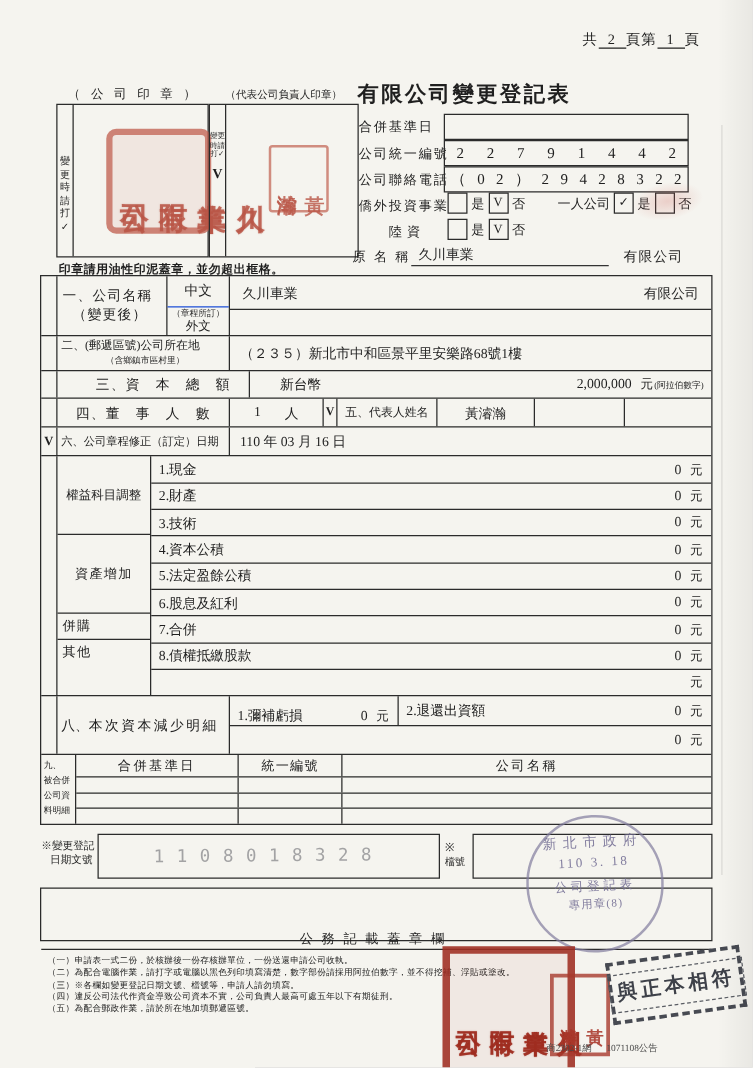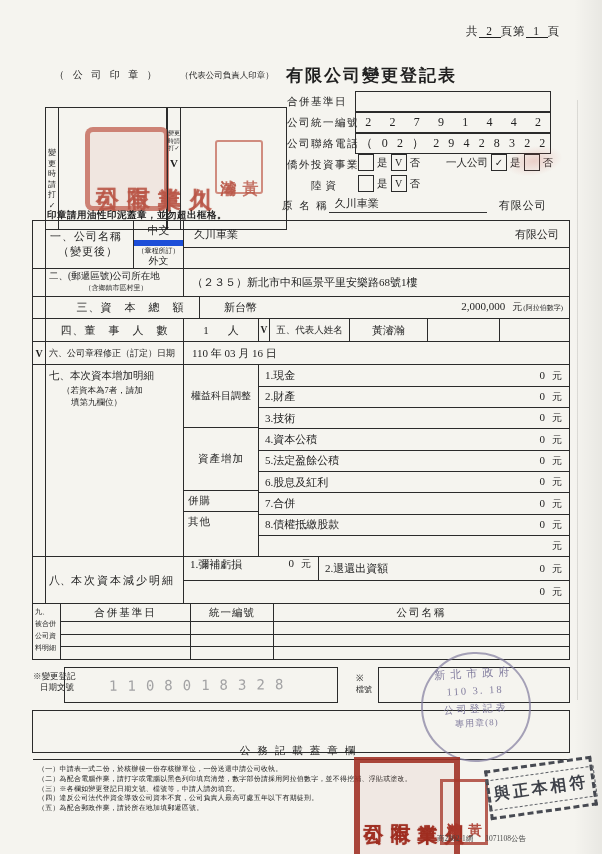--- a/index.html
+++ b/index.html
@@ -1,19 +1,19 @@
 <!DOCTYPE html>
 <html><head>
 <meta charset="utf-8">
 <style>
   html,body{margin:0;padding:0;background:#d9d9d9;}
   .page{position:relative;width:602px;height:854px;background:#f5f4ef;overflow:hidden;
         font-family:"Liberation Serif","DejaVu Serif",serif;color:#1f1f1f;}
   .abs{position:absolute;}
-  .bordered{border:1.5px solid #2b2b2b;box-sizing:border-box;margin-top:24px;}
+  .bordered{border:1.5px solid #2b2b2b;box-sizing:border-box;}
   
   .page-num{left:466px;top:24px;font-size:11.5px;letter-spacing:1px;}
   .page-num .u{display:inline-block;min-width:22px;text-align:center;border-bottom:1px solid #222;}
   
   .seal-lab1{left:48px;top:68px;width:118px;text-align:center;font-size:10px;letter-spacing:3px;}
   .seal-lab2{left:165px;top:70px;width:124px;text-align:center;font-size:8.5px;}
   .sbox{top:83px;height:123px;display:flex;}
   .sbox1{left:45px;width:122px;}
   .sbox2{left:167px;width:120px;}
   .strip{width:13px;border-right:1px solid #2b2b2b;box-sizing:border-box;text-align:center;overflow:hidden;}
@@ -53,21 +53,21 @@
   .lblcol{display:flex;flex-direction:column;justify-content:center;padding-left:4px;letter-spacing:1px;}
   .center{display:flex;align-items:center;justify-content:center;}
   .amt{display:flex;align-items:baseline;}
   .amt .v{font-size:11px;}
   .amt .u{font-size:10px;margin-left:7px;min-width:11px;}
   .irow{display:flex;align-items:center;justify-content:space-between;padding:0 6px;
         border-bottom:1px solid #2b2b2b;box-sizing:border-box;flex:1;}
   .irow:last-child{border-bottom:none;}
   
   .reg-lab{left:33px;top:671px;font-size:8.5px;line-height:11px;}
-  .reg-box1{left:64px;top:667px;width:274px;height:36px;border:1.3px solid #2b2b2b;box-sizing:border-box;
+  .reg-box1{left:78px;top:667px;width:274px;height:36px;border:1.3px solid #2b2b2b;box-sizing:border-box;
             display:flex;align-items:center;justify-content:center;}
   .stampnum{font-family:"DejaVu Sans Mono",monospace;font-size:14px;letter-spacing:10px;
             color:rgba(148,148,150,.85);transform:rotate(-.5deg);}
   .file-lab{left:356px;top:672px;font-size:9px;line-height:12px;}
   .reg-box2{left:378px;top:667px;width:192px;height:36px;border:1.3px solid #2b2b2b;box-sizing:border-box;}
   
   .offbox{left:32px;top:710px;width:538px;height:43px;border:1.5px solid #2b2b2b;box-sizing:border-box;}
   .offbox .t{height:17px;border-bottom:1px solid #2b2b2b;box-sizing:border-box;display:flex;align-items:center;
              justify-content:center;font-size:10.5px;letter-spacing:7px;margin-top:32px;}
   
@@ -206,21 +206,21 @@
 
   <div class="abs tbl">
 
     <div class="trow" style="height:48px;">
       <div class="cell chk"></div>
       <div class="cell lblcol" style="width:88px;">
         <div>一、公司名稱</div>
         <div style="padding-left:8px;">（變更後）</div>
       </div>
       <div class="cell" style="width:50px;display:flex;flex-direction:column;">
-        <div class="center" style="height:27px;border-bottom:6px solid #1d4ed8;box-sizing:border-box;">中文</div>
+        <div class="center" style="height:27px;border-bottom:1px solid #1d4ed8;box-sizing:border-box;">中文</div>
         <div style="flex:1;text-align:center;">
           <div class="sm">（章程所訂）</div>
           <div style="font-size:10px;margin-top:-2px;">外文</div>
         </div>
       </div>
       <div style="flex:1;display:flex;flex-direction:column;min-width:0;">
         <div style="height:27px;border-bottom:1px solid #2b2b2b;box-sizing:border-box;display:flex;align-items:center;justify-content:space-between;padding:0 10px;">
           <span>久川車業</span>
           <span>有限公司</span>
         </div>
@@ -265,25 +265,20 @@
     </div>
 
     <div class="trow" style="height:23px;">
       <div class="cell chk">V</div>
       <div class="cell" style="width:138px;display:flex;align-items:center;padding-left:3px;font-size:9px;">六、公司章程修正（訂定）日期</div>
       <div style="flex:1;display:flex;align-items:center;padding-left:8px;">110 年 03 月 16 日</div>
     </div>
 
     <div class="trow" style="height:193px;">
       <div class="cell chk"></div>
-      <div class="cell" style="width:138px;padding:4px 0 0 3px;">
-        <div style="font-size:10.5px;">七、本次資本增加明細</div>
-        <div style="font-size:8.5px;padding-left:13px;margin-top:2px;">（若資本為7者，請加</div>
-        <div style="font-size:8.5px;padding-left:22px;">填第九欄位）</div>
-      </div>
       <div class="cell" style="width:75px;display:flex;flex-direction:column;">
         <div class="center" style="flex:3;border-bottom:1px solid #2b2b2b;font-size:10px;">權益科目調整</div>
         <div class="center" style="flex:3;border-bottom:1px solid #2b2b2b;letter-spacing:1px;font-size:10.5px;">資產增加</div>
         <div class="center" style="flex:1;border-bottom:1px solid #2b2b2b;letter-spacing:1px;font-size:10.5px;align-items:center;justify-content:flex-start;padding-left:4px;">併購</div>
         <div style="flex:2;display:flex;align-items:flex-start;padding:3px 0 0 4px;letter-spacing:1px;font-size:10.5px;">其他</div>
       </div>
       <div style="flex:1;display:flex;flex-direction:column;min-width:0;">
         <div class="irow">
           <span>1.現金</span>
           <span class="amt">
@@ -351,21 +346,21 @@
     </div>
 
     <div class="trow" style="height:47px;">
       <div class="cell chk"></div>
       <div class="cell" style="width:138px;display:flex;align-items:center;padding-left:3px;">
         <span style="font-size:11px;">八、</span>
         <span style="font-size:11px;letter-spacing:2px;width:104px;display:inline-block;">本次資本減少明細</span>
       </div>
       <div style="flex:1;display:flex;flex-direction:column;min-width:0;">
         <div style="height:24px;border-bottom:1px solid #2b2b2b;box-sizing:border-box;display:flex;">
-          <div style="width:135px;border-right:1px solid #2b2b2b;box-sizing:border-box;display:flex;align-items:flex-start;justify-content:space-between;padding:0 6px;">
+          <div style="width:135px;border-right:1px solid #2b2b2b;box-sizing:border-box;display:flex;align-items:flex-end;justify-content:space-between;padding:0 6px;">
             <span>1.彌補虧損</span>
             <span class="amt">
                 <span class="v">0</span>
                 <span class="u">元</span>
               </span>
           </div>
           <div style="flex:1;display:flex;align-items:center;justify-content:space-between;padding:0 6px;">
             <span>2.退還出資額</span>
             <span class="amt">
                 <span class="v">0</span>

